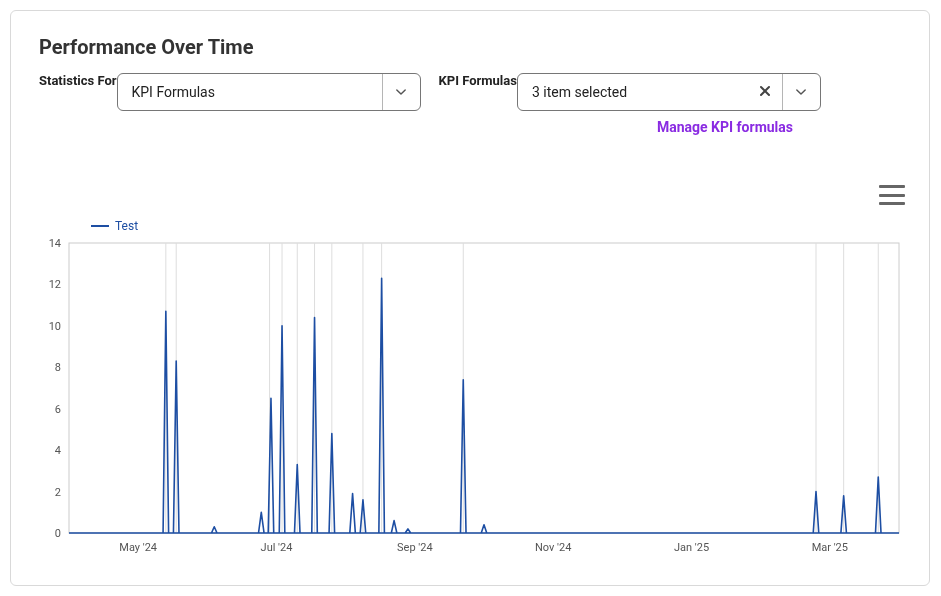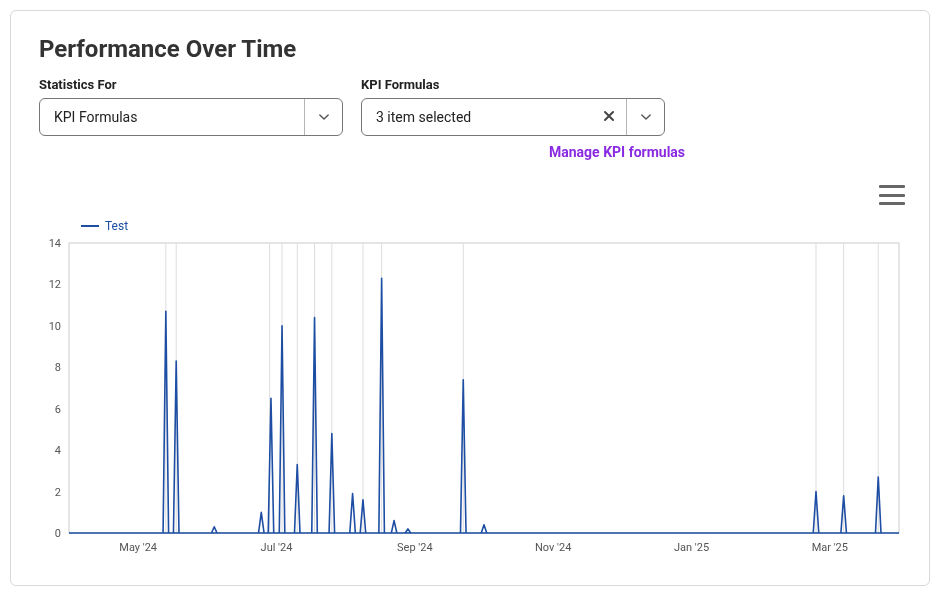--- a/index.html
+++ b/index.html
@@ -11,33 +11,33 @@
   }
   .card {
     border: 1px solid #d9d9d9;
     border-radius: 6px;
     padding: 24px 28px 12px 28px;
     width: 920px;
     height: 576px;
     position: relative;
   }
   .title {
-    font-size: 24px;
+    font-size: 20px;
     font-weight: 700;
     color: #333;
     margin-bottom: 14px;
   }
   .controls {
     display: flex;
     gap: 18px;
     margin-bottom: 6px;
   }
   .ctrl-group {
     display: flex;
-    flex-direction: column;
+    flex-direction: row;
   }
   .ctrl-label {
     font-size: 13px;
     font-weight: 700;
     color: #222;
     margin-bottom: 6px;
   }
   .select {
     display: flex;
     align-items: center;
@@ -68,21 +68,21 @@
     height: 100%;
     display: flex;
     align-items: center;
     justify-content: center;
     border-left: 1px solid #b5b5b5;
     cursor: pointer;
   }
   .caret-svg { width: 14px; height: 14px; }
   .manage-row {
     display: flex;
-    justify-content: flex-start;
+    justify-content: center;
     padding-left: 322px;
     margin-top: 8px;
   }
   .manage-link {
     color: #8a2be2;
     font-size: 14px;
     font-weight: 700;
     text-decoration: none;
     padding-left: 188px;
   }
@@ -97,21 +97,21 @@
     justify-content: space-between;
     cursor: pointer;
   }
   .menu-btn div {
     height: 3px;
     background: #666;
     border-radius: 1px;
   }
   .legend {
     position: absolute;
-    left: 70px;
+    left: 80px;
     top: 208px;
     font-size: 12px;
     color: #1d4ea3;
     display: flex;
     align-items: center;
     gap: 6px;
   }
   .legend-dash {
     width: 18px; height: 2px; background: #1d4ea3;
   }

